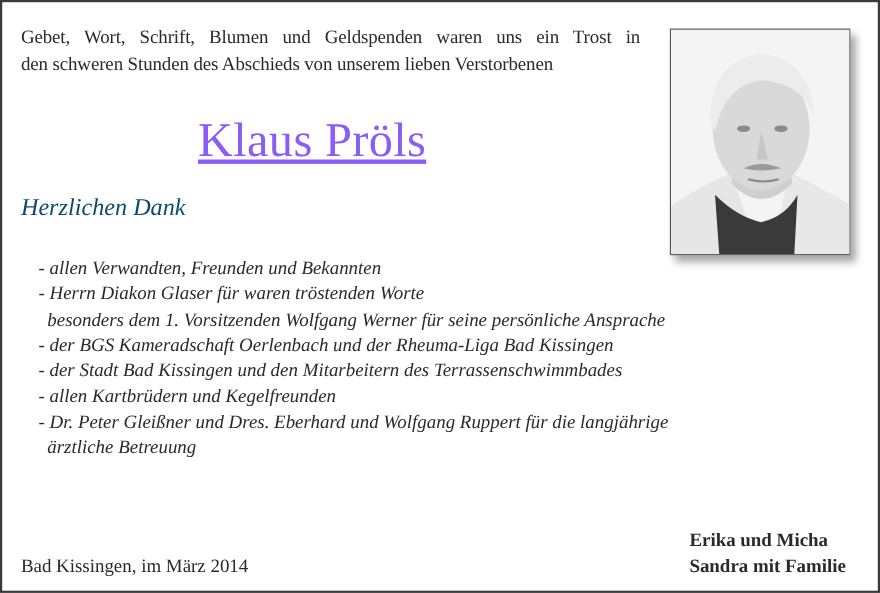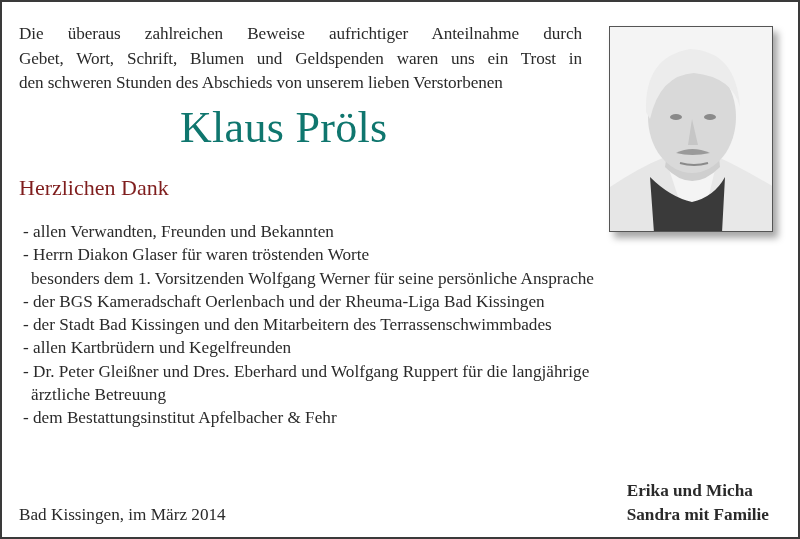--- a/index.html
+++ b/index.html
@@ -13,29 +13,29 @@
   }
   .intro {
     position: absolute; left: 17px; top: 20px; width: 563px;
     font-size: 17.2px; line-height: 24.5px; text-align: justify;
     letter-spacing: -0.1px;
   }
   .intro span { display: block; }
   .intro span.j { text-align: justify; text-align-last: justify; }
   .name {
     position: absolute; left: 178px; top: 100px;
-    font-size: 44px; line-height: 52px; letter-spacing: 0.3px; color: #0f766e;
+    font-size: 44px; line-height: 52px; letter-spacing: 0.3px; color: #8b5cf6; text-decoration: underline;
   }
   .thanks {
     position: absolute; left: 17px; top: 171px;
-    font-size: 22px; line-height: 30px; color: #7f1d1d;
+    font-size: 22px; font-style: italic; line-height: 30px; color: #0c4a6e;
   }
   .list {
     position: absolute; left: 17px; top: 214px; width: 680px;
-    font-size: 17.2px; line-height: 23.3px; margin: 4px; padding: 0; list-style: none;
+    font-size: 17.2px; line-height: 23.3px; margin: 16px; padding: 0; list-style: none; font-style: italic;
   }
   .list li { white-space: nowrap; }
   .list li.cont { padding-left: 8px; }
   .footer-left {
     position: absolute; left: 17px; top: 501px;
     font-size: 17.2px; line-height: 24px;
   }
   .footer-right {
     position: absolute; right: 29px; top: 477px; text-align: left;
     font-size: 17.2px; line-height: 24px; font-weight: bold;
@@ -48,21 +48,20 @@
     box-shadow: 5px 6px 7px rgba(0,0,0,0.35);
   }
   .photo-frame svg { display: block; }
 </style>
 </head>
 <body>
 
 <div class="card">
 
   <div class="intro">
-    <span class="j">Die überaus zahlreichen Beweise aufrichtiger Anteilnahme durch</span>
     <span class="j">Gebet, Wort, Schrift, Blumen und Geldspenden waren uns ein Trost in</span>
     <span>den schweren Stunden des Abschieds von unserem lieben Verstorbenen</span>
   </div>
 
   <div class="photo-frame">
     <svg width="164" height="206" viewBox="0 0 164 206">
       <rect width="164" height="206" fill="#f4f4f4"></rect>
 
       <path d="M0 160 Q30 140 55 130 L80 206 L0 206 Z" fill="#e6e6e6"></path>
       <path d="M164 160 Q130 140 108 130 L90 206 L164 206 Z" fill="#e8e8e8"></path>
@@ -92,21 +91,20 @@
 
   <ul class="list">
     <li>- allen Verwandten, Freunden und Bekannten</li>
     <li>- Herrn Diakon Glaser für waren tröstenden Worte</li>
     <li class="cont">besonders dem 1. Vorsitzenden Wolfgang Werner für seine persönliche Ansprache</li>
     <li>- der BGS Kameradschaft Oerlenbach und der Rheuma-Liga Bad Kissingen</li>
     <li>- der Stadt Bad Kissingen und den Mitarbeitern des Terrassenschwimmbades</li>
     <li>- allen Kartbrüdern und Kegelfreunden</li>
     <li>- Dr. Peter Gleißner und Dres. Eberhard und Wolfgang Ruppert für die langjährige</li>
     <li class="cont">ärztliche Betreuung</li>
-    <li>- dem Bestattungsinstitut Apfelbacher &amp; Fehr</li>
   </ul>
 
   <div class="footer-left">Bad Kissingen, im März 2014</div>
 
   <div class="footer-right">
     <span>Erika und Micha</span>
     <span>Sandra mit Familie</span>
   </div>
 
 </div>

